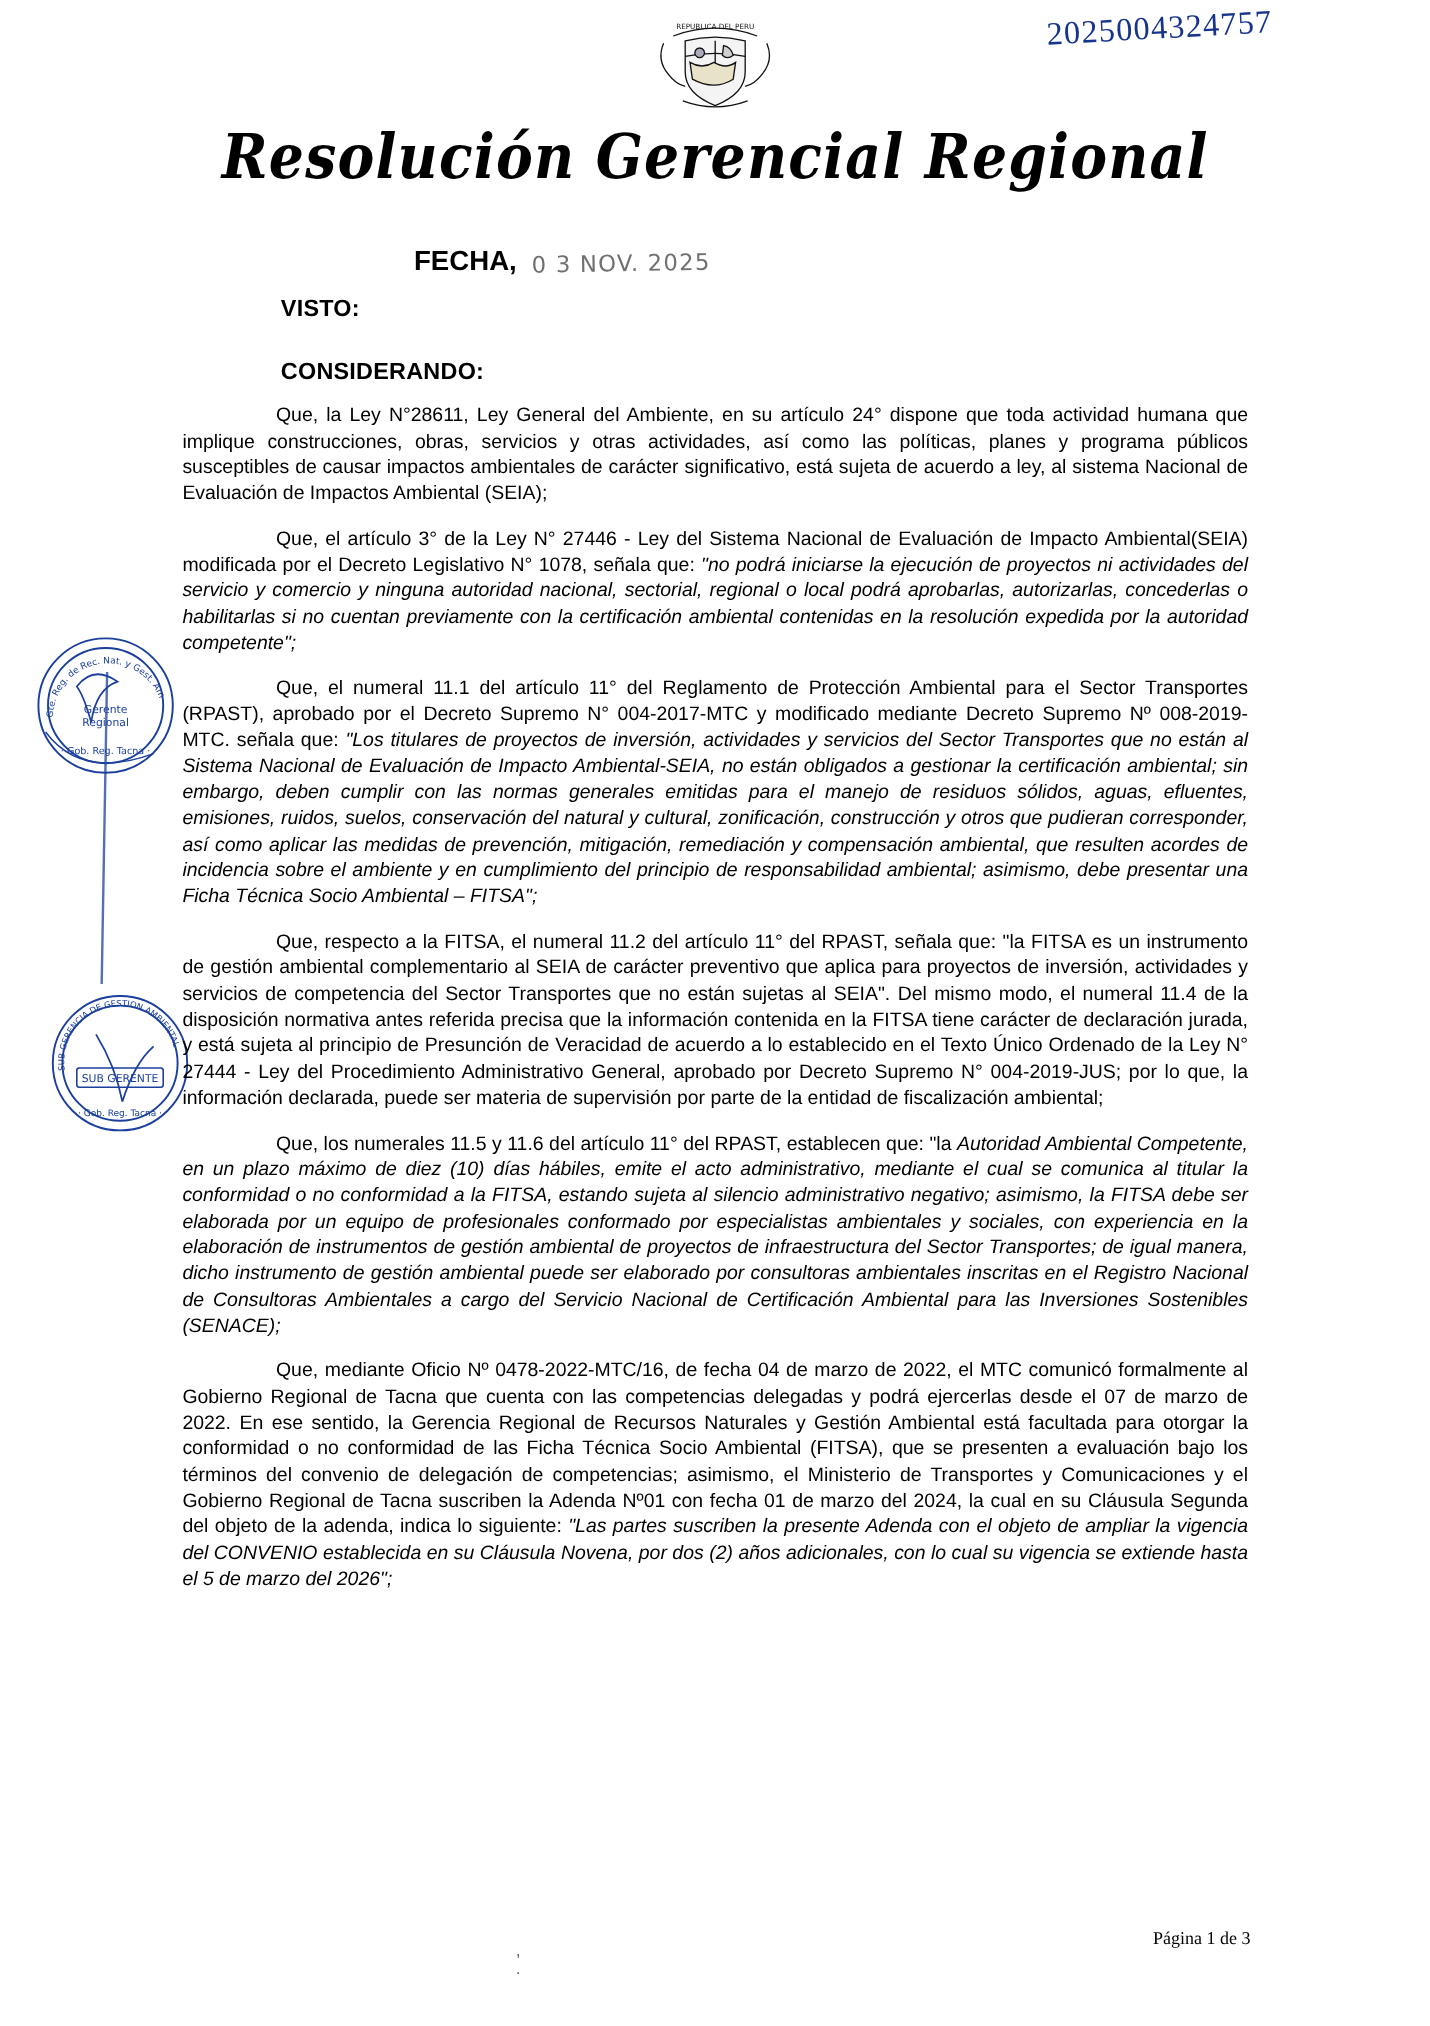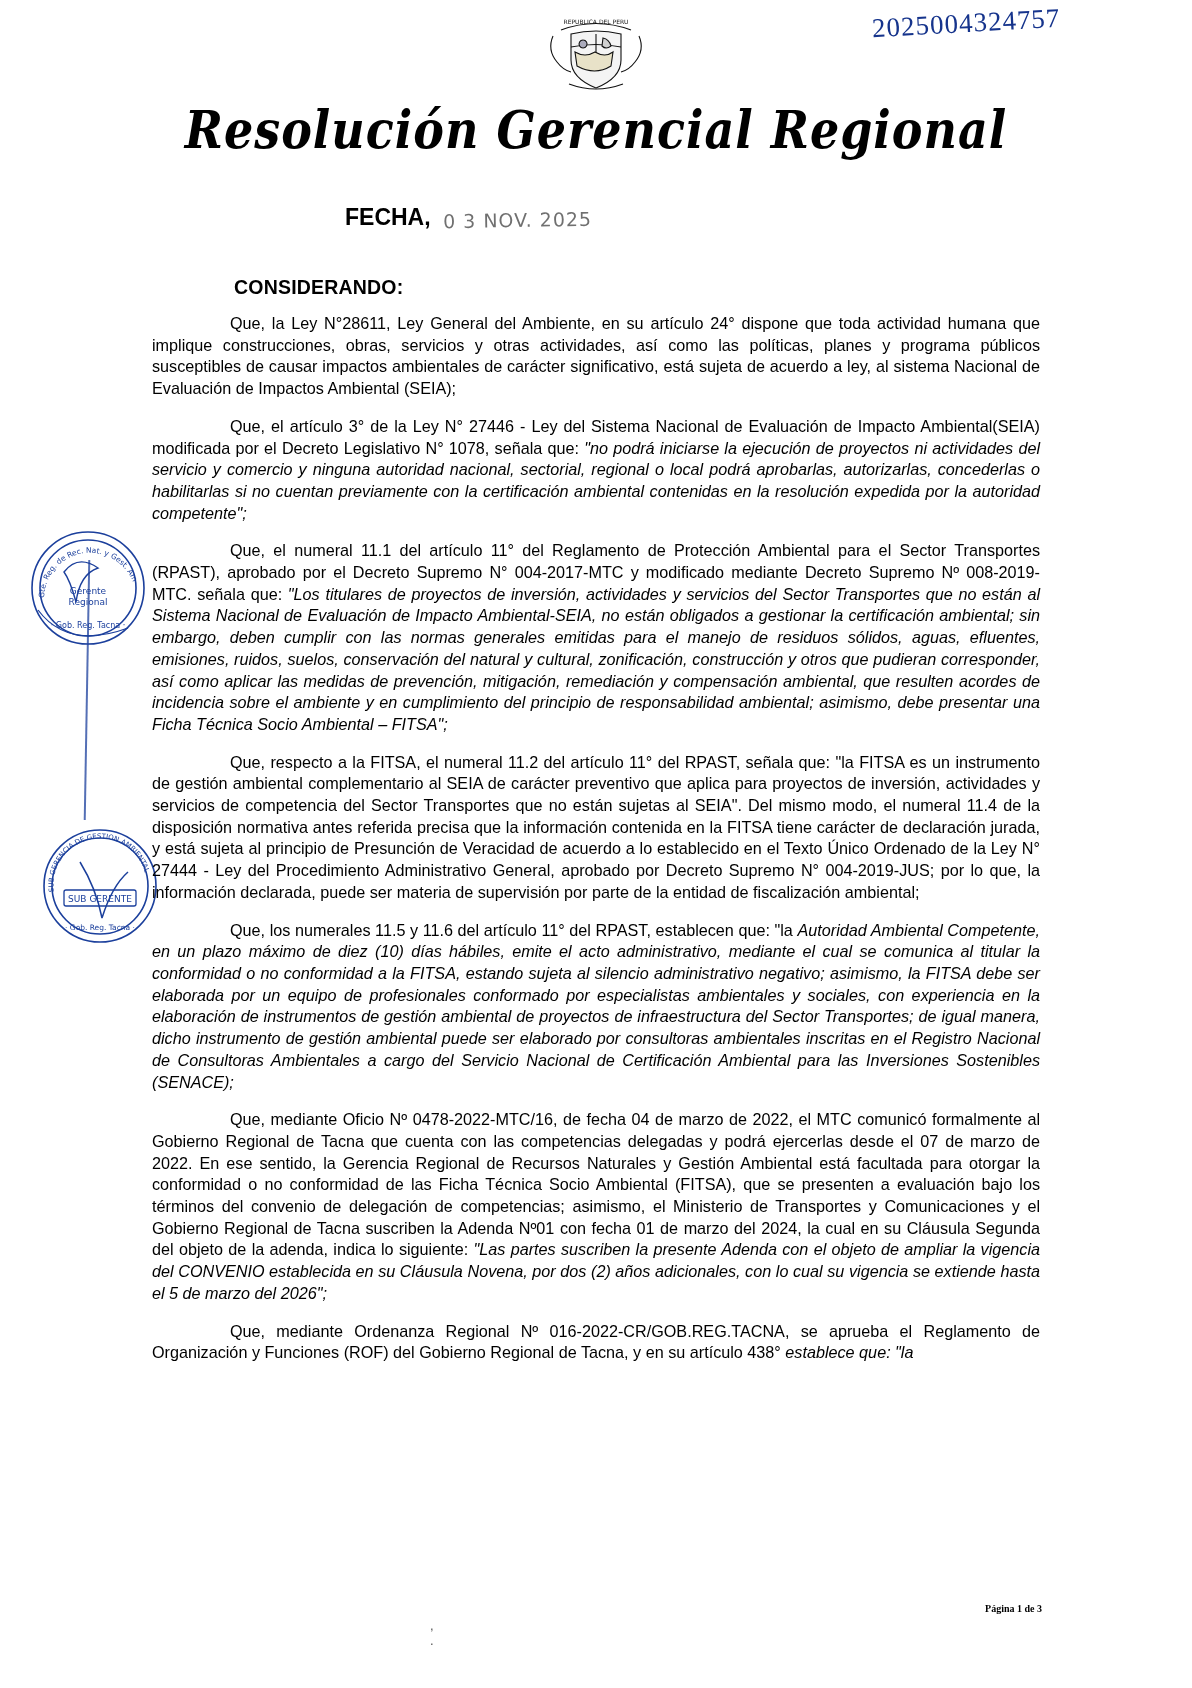--- a/index.html
+++ b/index.html
@@ -135,25 +135,25 @@
     width: 2px;
     height: 260px;
     background: #1b3f9c;
     opacity: .75;
     transform: rotate(1deg);
   }
 
   
   .footer {
     position: absolute;
-    bottom: 74px;
+    bottom: 63px;
     right: 150px;
     font-family: "Liberation Serif", serif;
-    font-size: 10px;
-    font-weight: bold;
+    font-size: 15px;
+    font-weight: normal;
   }
   .footer-marks {
     position: absolute;
     bottom: 40px;
     left: 430px;
     color: #555;
     font-size: 13px;
     line-height: 1.1;
   }
 </style>
@@ -230,20 +230,21 @@
         <text x="72" y="110" font-size="7.5" text-anchor="middle">· Gob. Reg. Tacna ·</text>
       </g>
       <defs>
         <path id="arc2" d="M26 72 A46 46 0 0 1 118 58" fill="none"></path>
       </defs>
     </svg>
   </div>
 
   <div class="content">
 
+    <div class="section-head">VISTO:</div>
 
     <div class="section-head second">CONSIDERANDO:</div>
 
     <p class="para">
       <span>Que, la Ley N°28611, Ley General del Ambiente, en su artículo 24° dispone que toda actividad humana que implique construcciones, obras, servicios y otras actividades, así como las políticas, planes y programa públicos susceptibles de causar impactos ambientales de carácter significativo, está sujeta de acuerdo a ley, al sistema Nacional de Evaluación de Impactos Ambiental (SEIA);</span>
     </p>
 
     <p class="para">
       <span>Que, el artículo 3° de la Ley N° 27446 - Ley del Sistema Nacional de Evaluación de Impacto Ambiental(SEIA) modificada por el Decreto Legislativo N° 1078, señala que: </span><span class="it">"no podrá iniciarse la ejecución de proyectos ni actividades del servicio y comercio y ninguna autoridad nacional, sectorial, regional o local podrá aprobarlas, autorizarlas, concederlas o habilitarlas si no cuentan previamente con la certificación ambiental contenidas en la resolución expedida por la autoridad competente";</span>
     </p>
@@ -257,22 +258,19 @@
     </p>
 
     <p class="para">
       <span>Que, los numerales 11.5 y 11.6 del artículo 11° del RPAST, establecen que: "la </span><span class="it">Autoridad Ambiental Competente, en un plazo máximo de diez (10) días hábiles, emite el acto administrativo, mediante el cual se comunica al titular la conformidad o no conformidad a la FITSA, estando sujeta al silencio administrativo negativo; asimismo, la FITSA debe ser elaborada por un equipo de profesionales conformado por especialistas ambientales y sociales, con experiencia en la elaboración de instrumentos de gestión ambiental de proyectos de infraestructura del Sector Transportes; de igual manera, dicho instrumento de gestión ambiental puede ser elaborado por consultoras ambientales inscritas en el Registro Nacional de Consultoras Ambientales a cargo del Servicio Nacional de Certificación Ambiental para las Inversiones Sostenibles (SENACE);</span>
     </p>
 
     <p class="para">
       <span>Que, mediante Oficio Nº 0478-2022-MTC/16, de fecha 04 de marzo de 2022, el MTC comunicó formalmente al Gobierno Regional de Tacna que cuenta con las competencias delegadas y podrá ejercerlas desde el 07 de marzo de 2022. En ese sentido, la Gerencia Regional de Recursos Naturales y Gestión Ambiental está facultada para otorgar la conformidad o no conformidad de las Ficha Técnica Socio Ambiental (FITSA), que se presenten a evaluación bajo los términos del convenio de delegación de competencias; asimismo, el Ministerio de Transportes y Comunicaciones y el Gobierno Regional de Tacna suscriben la Adenda Nº01 con fecha 01 de marzo del 2024, la cual en su Cláusula Segunda del objeto de la adenda, indica lo siguiente: </span><span class="it">"Las partes suscriben la presente Adenda con el objeto de ampliar la vigencia del CONVENIO establecida en su Cláusula Novena, por dos (2) años adicionales, con lo cual su vigencia se extiende hasta el 5 de marzo del 2026";</span>
     </p>
 
-    <p class="para">
-      <span>Que, mediante Ordenanza Regional Nº 016-2022-CR/GOB.REG.TACNA, se aprueba el Reglamento de Organización y Funciones (ROF) del Gobierno Regional de Tacna, y en su artículo 438° </span><span class="it">establece que: "la</span>
-    </p>
 
   </div>
 
   <div class="footer">Página 1 de 3</div>
   <div class="footer-marks">,<br>.</div>
 
 </div>
 
 </body></html>

